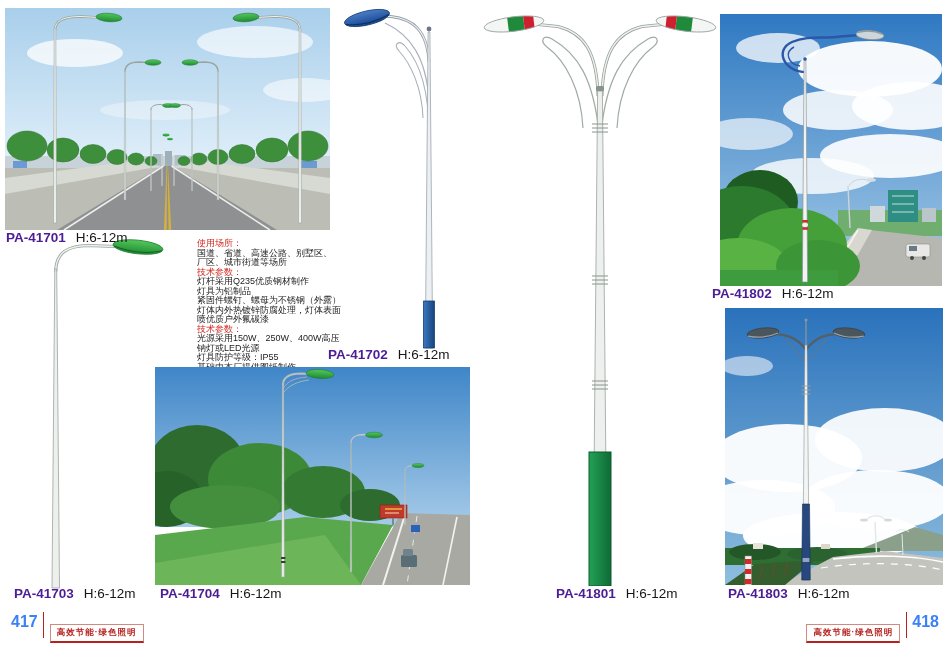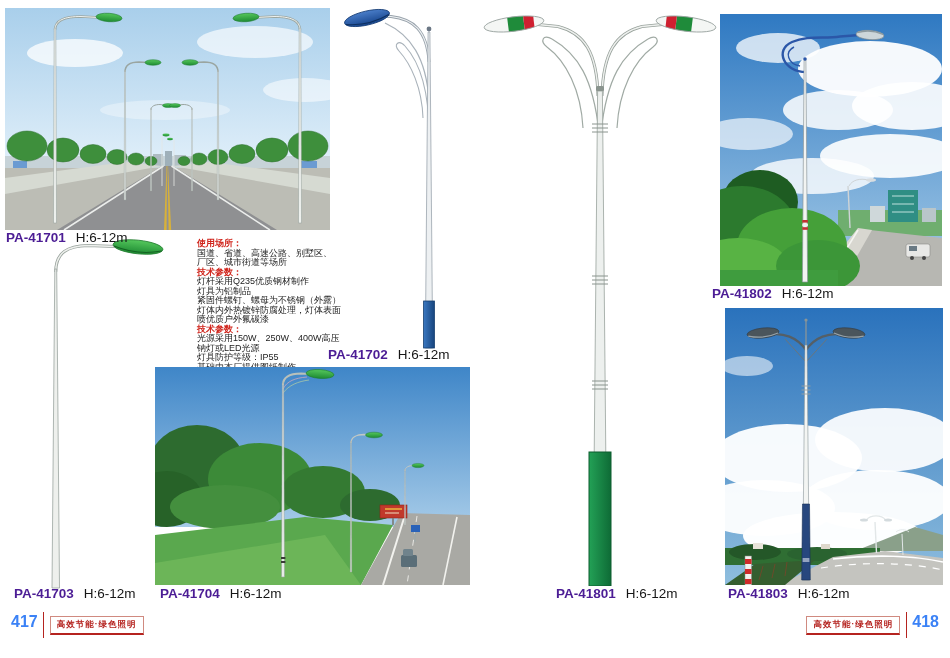--- a/index.html
+++ b/index.html
@@ -4,27 +4,27 @@
 <style>
   html,body{margin:0;padding:0;background:#ffffff;}
   .page{position:relative;width:950px;height:658px;background:#fff;overflow:hidden;
         font-family:"Liberation Sans",sans-serif;}
   .panel{position:absolute;}
   svg{display:block;}
   .plabel{position:absolute;white-space:nowrap;font-size:13.5px;line-height:15px;}
   .plabel .model{color:#4c1d95;font-weight:700;}
   .plabel .spec{color:#161616;font-weight:400;margin-left:10px;}
   .desc{position:absolute;left:197px;top:239px;width:158px;font-size:9px;line-height:9.5px;color:#1c1c1c;}
-  .desc .hd{color:#d0251c;font-weight:700;}
+  .desc .hd{color:#d0251c;font-weight:400;}
   .footer{position:absolute;top:612px;display:flex;align-items:flex-start;}
   .footer.f-left{left:6px;}
   .footer.f-right{right:6px;flex-direction:row-reverse;}
   .pnum{font-size:16px;font-weight:700;color:#3b82f6;padding:1px 5px 0 5px;}
   .fline{width:0;border-left:1.5px solid #b5231f;height:26px;}
-  .fbox{margin:4px 6px;color:#b5231f;font-size:8.5px;font-weight:700;letter-spacing:1px;
+  .fbox{margin:12px 6px;color:#b5231f;font-size:8.5px;font-weight:700;letter-spacing:1px;
         border:1px solid #d08a80;border-bottom:2px solid #b5231f;padding:2px 6px 2px 6px;white-space:nowrap;}
 </style>
 </head>
 <body>
 
 <div class="page">
 
   <svg class="panel" style="left:5px;top:8px" width="325" height="222" viewBox="0 0 325 222">
     <defs>
       <linearGradient id="sky1" x1="0" y1="0" x2="0" y2="1">

